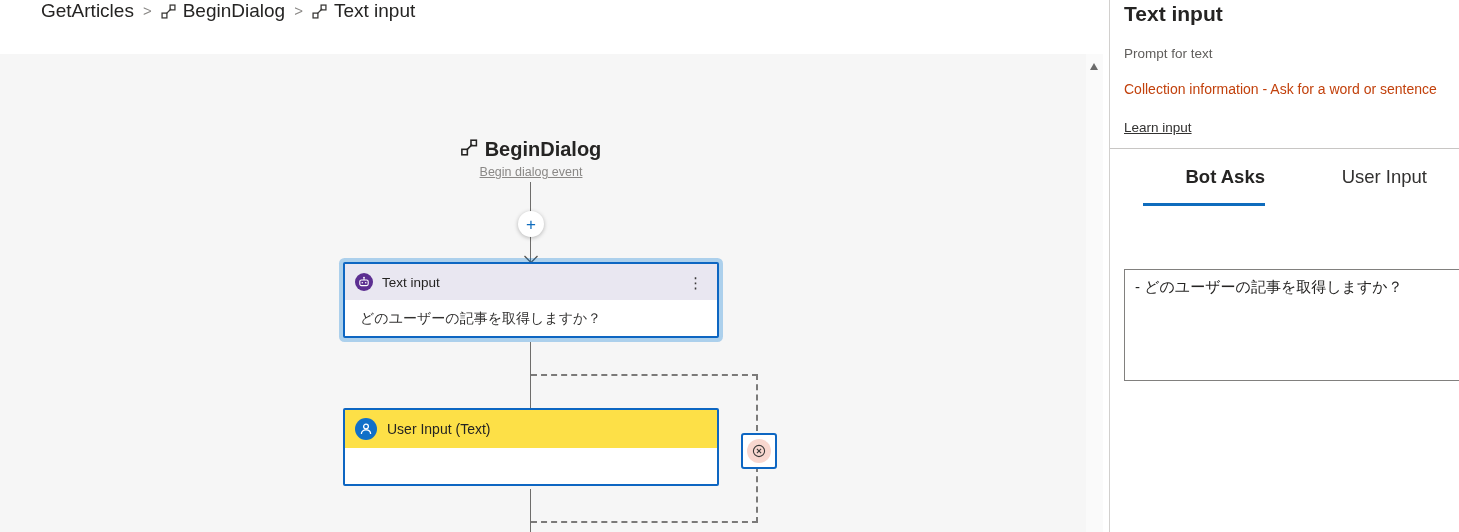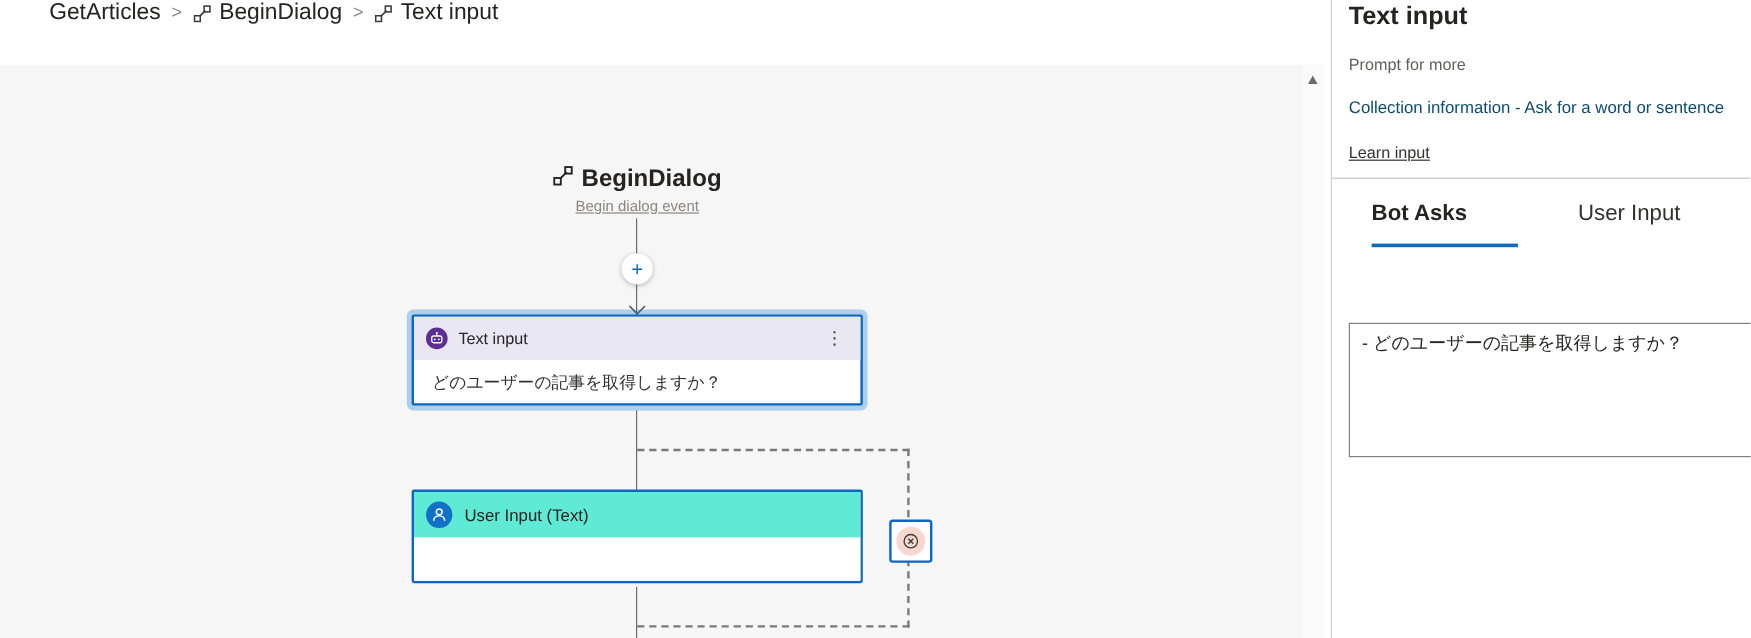--- a/index.html
+++ b/index.html
@@ -30,21 +30,21 @@
     background:#fff; box-shadow:0 1px 4px rgba(0,0,0,.27); display:flex; align-items:center;
     justify-content:center; color:#0f6cbd; font-size:17px; line-height:1; cursor:pointer;
   }
   .arrowhead { position:absolute; left:523px; top:196px; }
   .node { position:absolute; background:#fff; border:2px solid #0d66c2; border-radius:2px; cursor:pointer; }
   .node-selected { box-shadow:0 0 0 4px rgba(0,120,212,.3); }
   .node1 { left:343px; top:208px; width:376px; height:76px; }
   .node1-head { height:36px; background:#e9e7f1; display:flex; align-items:center; padding:0 10px; }
   .node1-body { height:36px; line-height:36px; padding:0 15px; font-size:14px; color:#323130; white-space:nowrap; overflow:hidden;border-radius:16px; }
   .node2 { left:343px; top:354px; width:376px; height:78px; }
-  .node2-head { height:38px; background:#5eead4; display:flex; align-items:center; padding:0 10px; }
+  .node2-head { height:38px; background:#fde047; display:flex; align-items:center; padding:0 10px; }
   .node2-body { height:36px; background:#fff; }
   .badge { border-radius:50%; display:flex; align-items:center; justify-content:center; flex:none; }
   .badge-bot { width:18px; height:18px; background:#5c2e91; }
   .badge-user { width:22px; height:22px; background:#1170c8; }
   .node-label { margin-left:9px; font-size:13.5px; color:#252423; white-space:nowrap; }
   .node2 .node-label { font-size:14px; margin-left:10px; }
   .more-dots { margin-left:auto; font-size:15px; color:#3b3a39; padding:2px 4px; cursor:pointer; line-height:1; }
   .dashed-box {
     position:absolute; left:531px; top:320px; width:227px; height:149px;
     border-top:2px dashed #7b7a79; border-right:2px dashed #7b7a79; border-bottom:2px dashed #7b7a79;
@@ -56,24 +56,24 @@
   .cancel-circle { width:24px; height:24px; border-radius:50%; background:#f8d7cf; display:flex; align-items:center; justify-content:center; }
   
   .vscroll { position:absolute; left:1086px; top:54px; width:17px; height:478px; background:#fafafa; }
   .scroll-up { position:absolute; left:4px; top:9px; width:0; height:0;
     border-left:4.5px solid transparent; border-right:4.5px solid transparent; border-bottom:7px solid #6b6b6b; cursor:pointer; }
   
   .panel { position:absolute; left:1103px; top:0; width:356px; height:532px; background:#fff; }
   .panel-vborder { position:absolute; left:6px; top:0; width:1px; height:532px; background:#d2d0ce; }
   .panel-title { position:absolute; left:21px; top:2px; font-size:21px; font-weight:600; color:#252423; }
   .panel-sub { position:absolute; left:21px; top:46px; font-size:13.5px; color:#605e5c; }
-  .panel-desc { position:absolute; left:21px; top:81px; font-size:14px; color:#0c4a6e; white-space:nowrap; }
+  .panel-desc { position:absolute; left:21px; top:81px; font-size:14px; color:#c2410c; white-space:nowrap; }
   .panel-learn { position:absolute; left:21px; top:120px; font-size:13.5px; color:#323130; text-decoration:underline; cursor:pointer; }
   .panel-hdivider { position:absolute; left:7px; top:148px; width:349px; height:1px; background:#c8c6c4; }
-  .tab { position:absolute; top:166px; text-align:left; font-size:18.5px; color:#323130; cursor:pointer; }
+  .tab { position:absolute; top:166px; text-align:right; font-size:18.5px; color:#323130; cursor:pointer; }
   .tab-1 { left:40px; width:122px; font-weight:600; color:#252423; }
   .tab-2 { left:212px; width:112px; }
   .tab-underline { position:absolute; left:40px; top:203px; width:122px; height:3px; background:#0f6cbd; }
   .prompt-row { position:absolute; left:21px; top:243px; display:flex; align-items:flex-start;margin-top:48px; }
   .prompt-label { font-size:15px; color:#323130; }
   .help-ic {
     width:14px; height:14px; border:1px solid #605e5c; border-radius:50%; color:#605e5c;
     font-size:9.5px; display:flex; align-items:center; justify-content:center; margin-left:6px; margin-top:2px; cursor:pointer;
   }
   .prompt-area {
@@ -188,21 +188,21 @@
   </div>
 
   <div class="vscroll">
     <div class="scroll-up"></div>
   </div>
 
   <div class="panel">
     <div class="panel-vborder"></div>
 
     <div class="panel-title">Text input</div>
-    <div class="panel-sub">Prompt for more</div>
+    <div class="panel-sub">Prompt for text</div>
     <div class="panel-desc">Collection information - Ask for a word or sentence</div>
     <a class="panel-learn">Learn input</a>
 
     <div class="panel-hdivider"></div>
 
     <div class="tab tab-1">Bot Asks</div>
     <div class="tab tab-2">User Input</div>
     <div class="tab-underline"></div>
 
     <div class="prompt-row">

